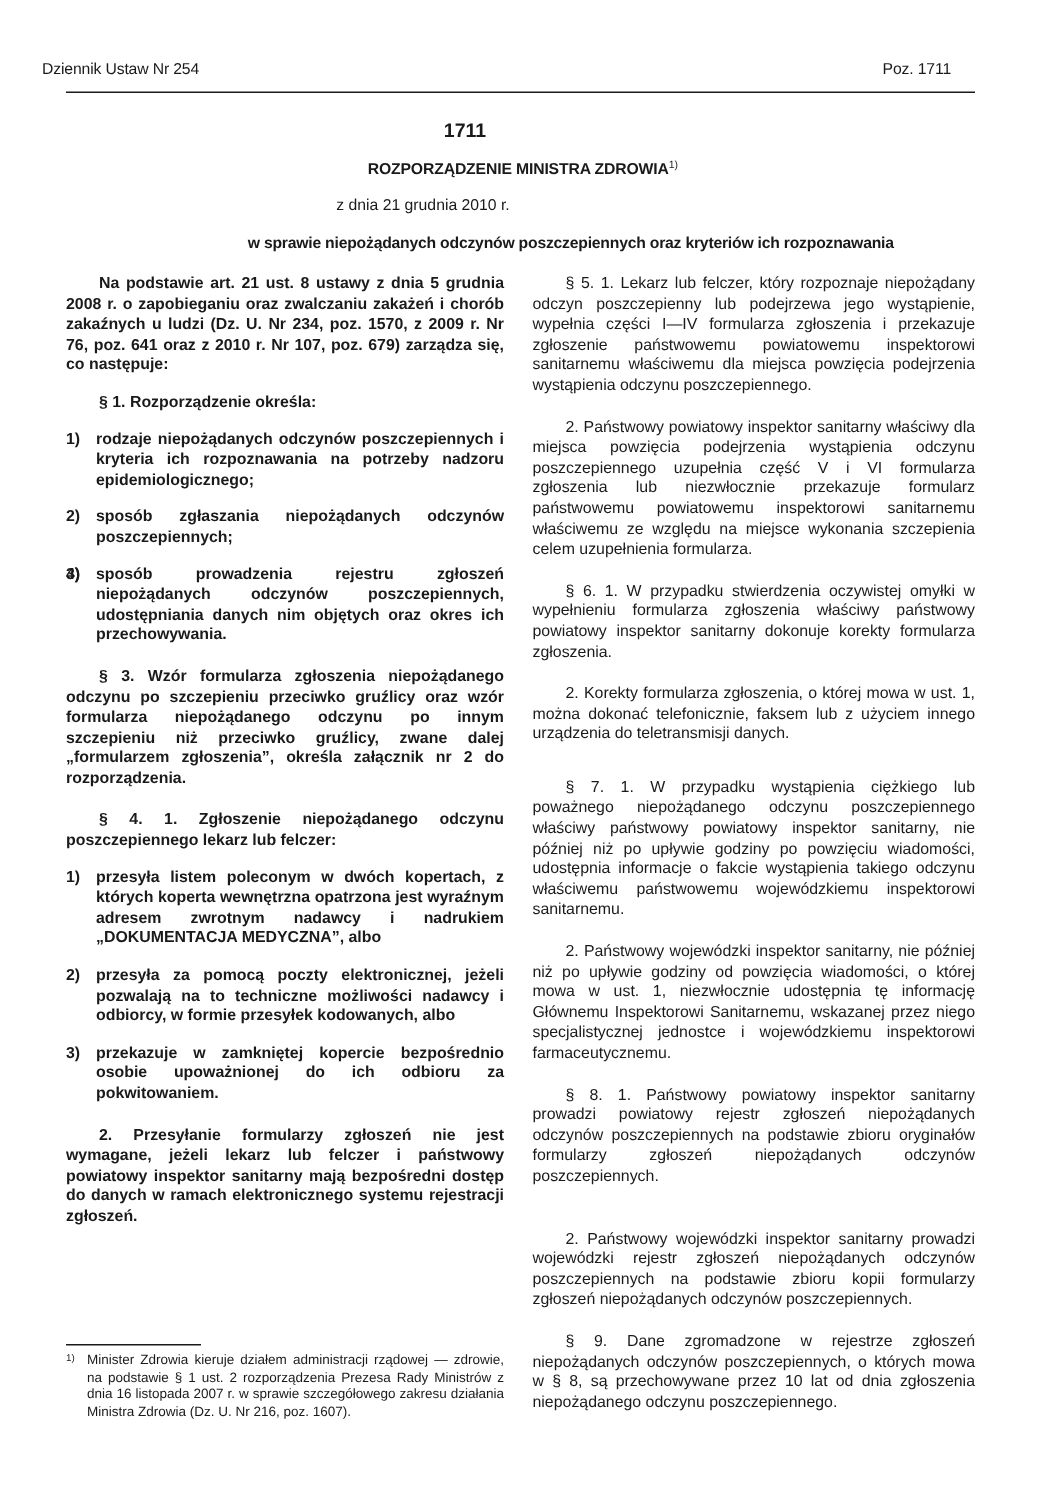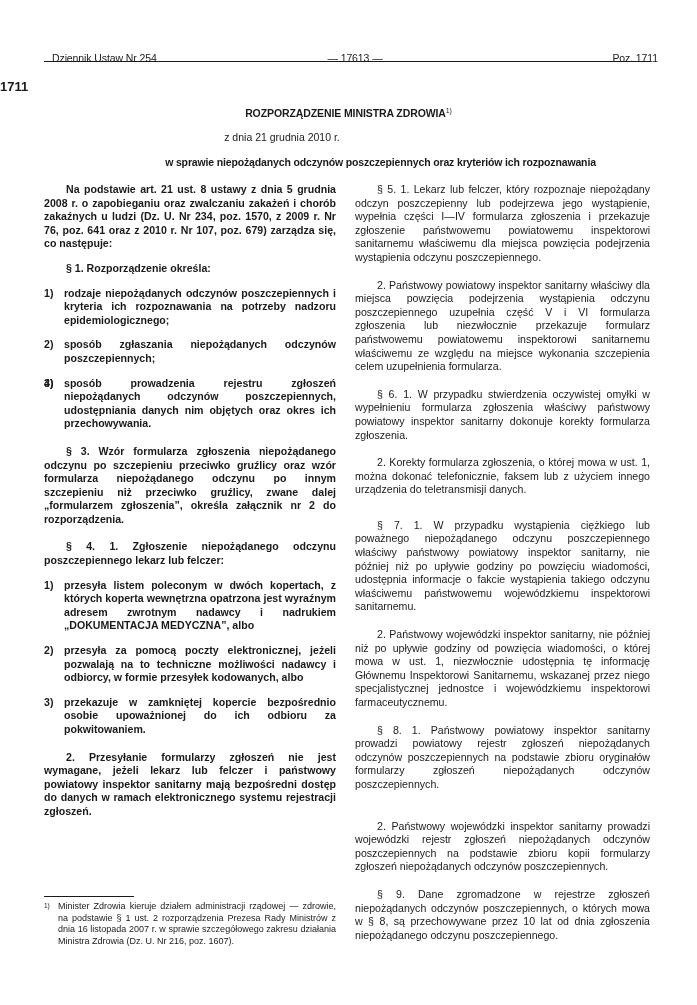--- a/index.html
+++ b/index.html
@@ -1,27 +1,27 @@
 <!DOCTYPE html>
 <html><head>
 <meta charset="utf-8">
 <style>
   html, body { margin: 0; padding: 0; background: #ffffff; }
   body { width: 697px; height: 1005px; position: relative; overflow: hidden;
          font-family: "Liberation Sans", "DejaVu Sans", sans-serif; color: #1a1a1a; }
   .page { position: absolute; left: 0; top: 0; width: 697px; height: 1005px; }
 
-  .running-head { position: absolute; left: 52px; top: 40px; width: 606px; height: 16px;
-                  font-size: 10.5px; letter-spacing: -0.1px; margin-top: 12px; }
+  .running-head { position: absolute; left: 28px; top: 40px; width: 606px; height: 16px;
+                  font-size: 10.5px; letter-spacing: -0.1px; }
   .running-head .left { position: absolute; left: 0; top: 0; }
   .running-head .center { position: absolute; left: 0; width: 100%; text-align: center; top: 0; }
   .running-head .right { position: absolute; right: 0; top: 0; }
   .head-rule { position: absolute; left: 44px; top: 61px; width: 606px; height: 1px; background: #1a1a1a; }
 
-  .act-number { position: absolute; left: 0; width: 620px; top: 79px; text-align: left;
+  .act-number { position: absolute; left: 0; width: 620px; top: 79px; text-align: center;
                 font-weight: bold; font-size: 13px; }
   .act-title { position: absolute; left: 0; width: 697px; top: 107px; text-align: center;
                font-weight: bold; font-size: 10.5px; letter-spacing: -0.1px; }
   .act-title sup { font-size: 7px; vertical-align: 4px; font-weight: normal; }
   .act-date { position: absolute; left: 0; width: 564px; top: 131px; text-align: center; font-size: 10.5px; }
   .act-subject { position: absolute; left: 0; width: 697px; top: 156px; text-align: center;
                  font-weight: bold; font-size: 10.5px; letter-spacing: -0.15px; padding-left: 32px; }
 
   .col { position: absolute; top: 183px; font-size: 10.6px; line-height: 13.6px; }
   .col-left { left: 44px; width: 292px; font-weight: bold; }
@@ -37,21 +37,20 @@
               text-align: justify; padding-left: 14px; box-sizing: border-box; }
   .footnote .fn-mark { position: absolute; left: 0; top: -1px; font-size: 6.5px; }
 </style>
 </head>
 <body>
 
 <div class="page">
 
   <div class="running-head">
     <span class="left">Dziennik Ustaw Nr 254</span>
-    <span class="center">— 17613 —</span>
     <span class="right">Poz. 1711</span>
   </div>
   <div class="head-rule"></div>
 
   <div class="act-number">1711</div>
   <div class="act-title"><span>ROZPORZĄDZENIE MINISTRA ZDROWIA</span><sup>1)</sup></div>
   <div class="act-date">z dnia 21 grudnia 2010 r.</div>
   <div class="act-subject">w sprawie niepożądanych odczynów poszczepiennych oraz kryteriów ich rozpoznawania</div>
 
   <div class="col col-left">

